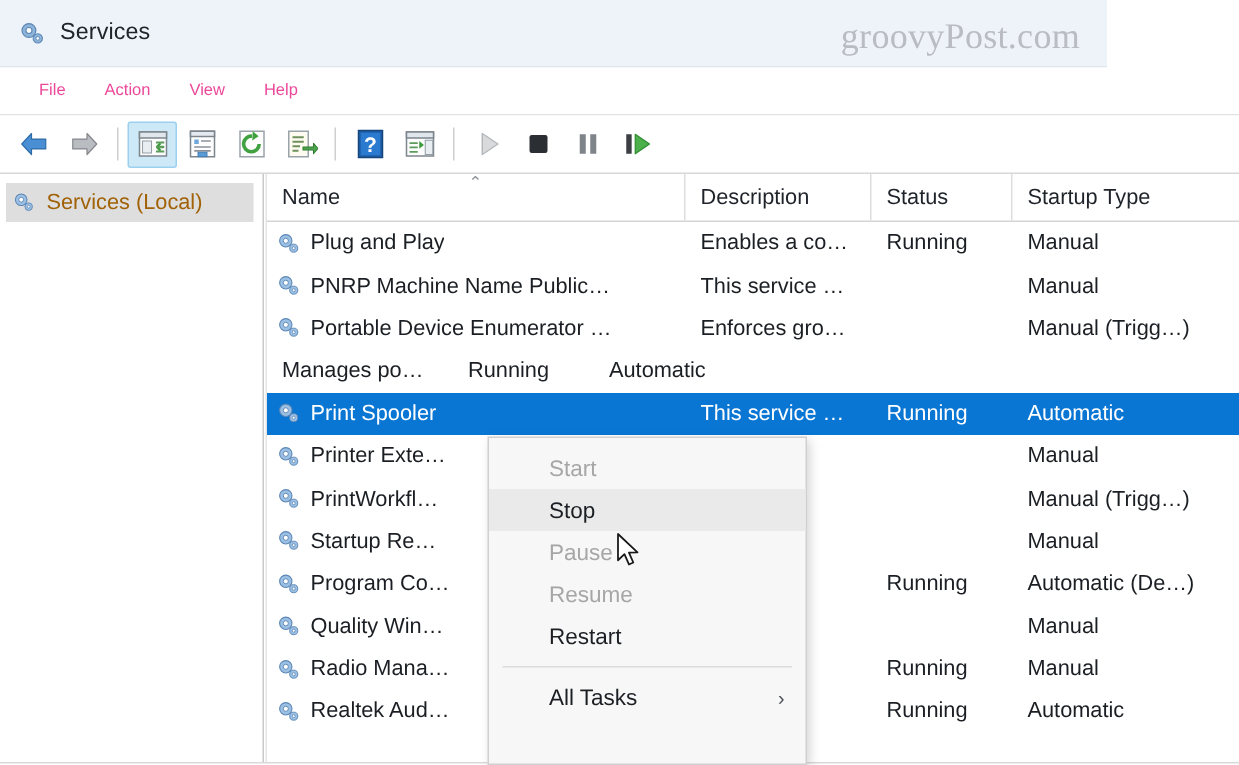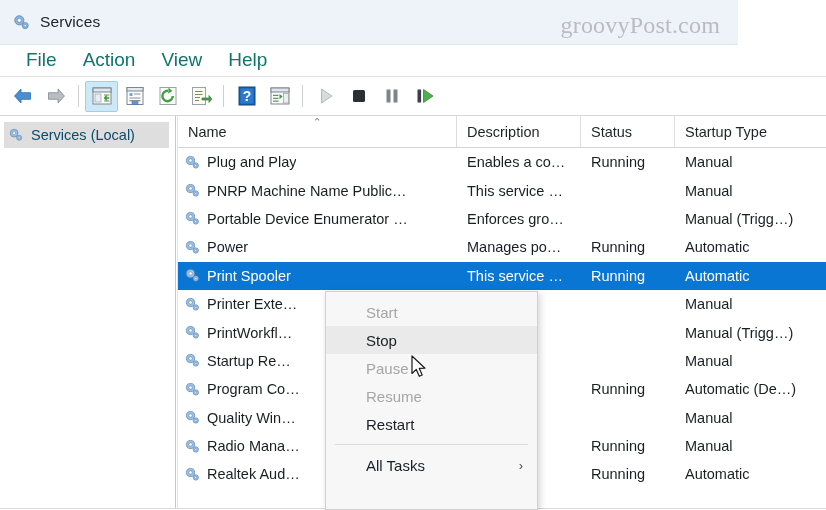--- a/index.html
+++ b/index.html
@@ -43,21 +43,21 @@
   
   .menubar {
     position: absolute; left: 0; top: 45px;
     width: 826px; height: 32px;
     background: #ffffff;
     border-bottom: 1px solid #e2e2e2;
     display: flex; align-items: center;
     padding-left: 13px;
   }
   .menu-item {
-    font-size: 19px; color: #0f766e;
+    font-size: 11px; color: #ec4899;
     padding: 4px 13px 5px 13px;
     cursor: default; white-space: nowrap;
   }
 
   
   .toolbar {
     position: absolute; left: 0; top: 77px;
     width: 826px; height: 39px;
     background: #ffffff;
     border-bottom: 1px solid #d7d7d7;
@@ -87,21 +87,21 @@
     border-right: 1px solid #c8c8c8;
   }
   .tree-item {
     display: flex; align-items: center;
     height: 26px; margin: 6px 6px 0 4px;
     padding-left: 4px;
     background: #dedede;
     cursor: default;
   }
   .tree-item-label {
-    font-size: 14.5px; color: #0c4a6e; margin-left: 7px;
+    font-size: 14.5px; color: #a16207; margin-left: 7px;
   }
 
   .list-pane {
     position: absolute; left: 177px; top: 116px;
     width: 649px; height: 394px;
     background: #ffffff;
     border-left: 1px solid #e4e4e4;
     overflow: hidden;
   }
 
@@ -372,31 +372,20 @@
                 <circle cx="13.2" cy="12.8" r="1.1" fill="#ffffff" stroke="#5b86b5" stroke-width="0.6"></circle>
               </svg>
             </span>
             <span class="name-text">Portable Device Enumerator …</span>
           </div>
           <div class="cell" style="flex: 0 0 124px;">Enforces gro…</div>
           <div class="cell" style="flex: 0 0 94px;"></div>
           <div class="cell" style="flex: 0 0 152px;">Manual (Trigg…)</div>
         </div>
         <div class="row">
-          <div class="cell name" style="flex: 0 0 279px;">
-            <span class="name-icon">
-              <svg width="17" height="17" viewBox="0 0 19 19">
-                <circle cx="7.3" cy="7.3" r="4.6" fill="#9cc0e4" stroke="#5b86b5" stroke-width="0.8"></circle>
-                <circle cx="7.3" cy="7.3" r="1.9" fill="#ffffff" stroke="#5b86b5" stroke-width="0.7"></circle>
-                <circle cx="13.2" cy="12.8" r="3.0" fill="#9cc0e4" stroke="#5b86b5" stroke-width="0.7"></circle>
-                <circle cx="13.2" cy="12.8" r="1.1" fill="#ffffff" stroke="#5b86b5" stroke-width="0.6"></circle>
-              </svg>
-            </span>
-            <span class="name-text">Power</span>
-          </div>
           <div class="cell" style="flex: 0 0 124px;">Manages po…</div>
           <div class="cell" style="flex: 0 0 94px;">Running</div>
           <div class="cell" style="flex: 0 0 152px;">Automatic</div>
         </div>
         <div class="row selected">
           <div class="cell name" style="flex: 0 0 279px;">
             <span class="name-icon">
               <svg width="17" height="17" viewBox="0 0 19 19">
                 <circle cx="7.3" cy="7.3" r="4.6" fill="#9cc0e4" stroke="#5b86b5" stroke-width="0.8"></circle>
                 <circle cx="7.3" cy="7.3" r="1.9" fill="#ffffff" stroke="#5b86b5" stroke-width="0.7"></circle>

